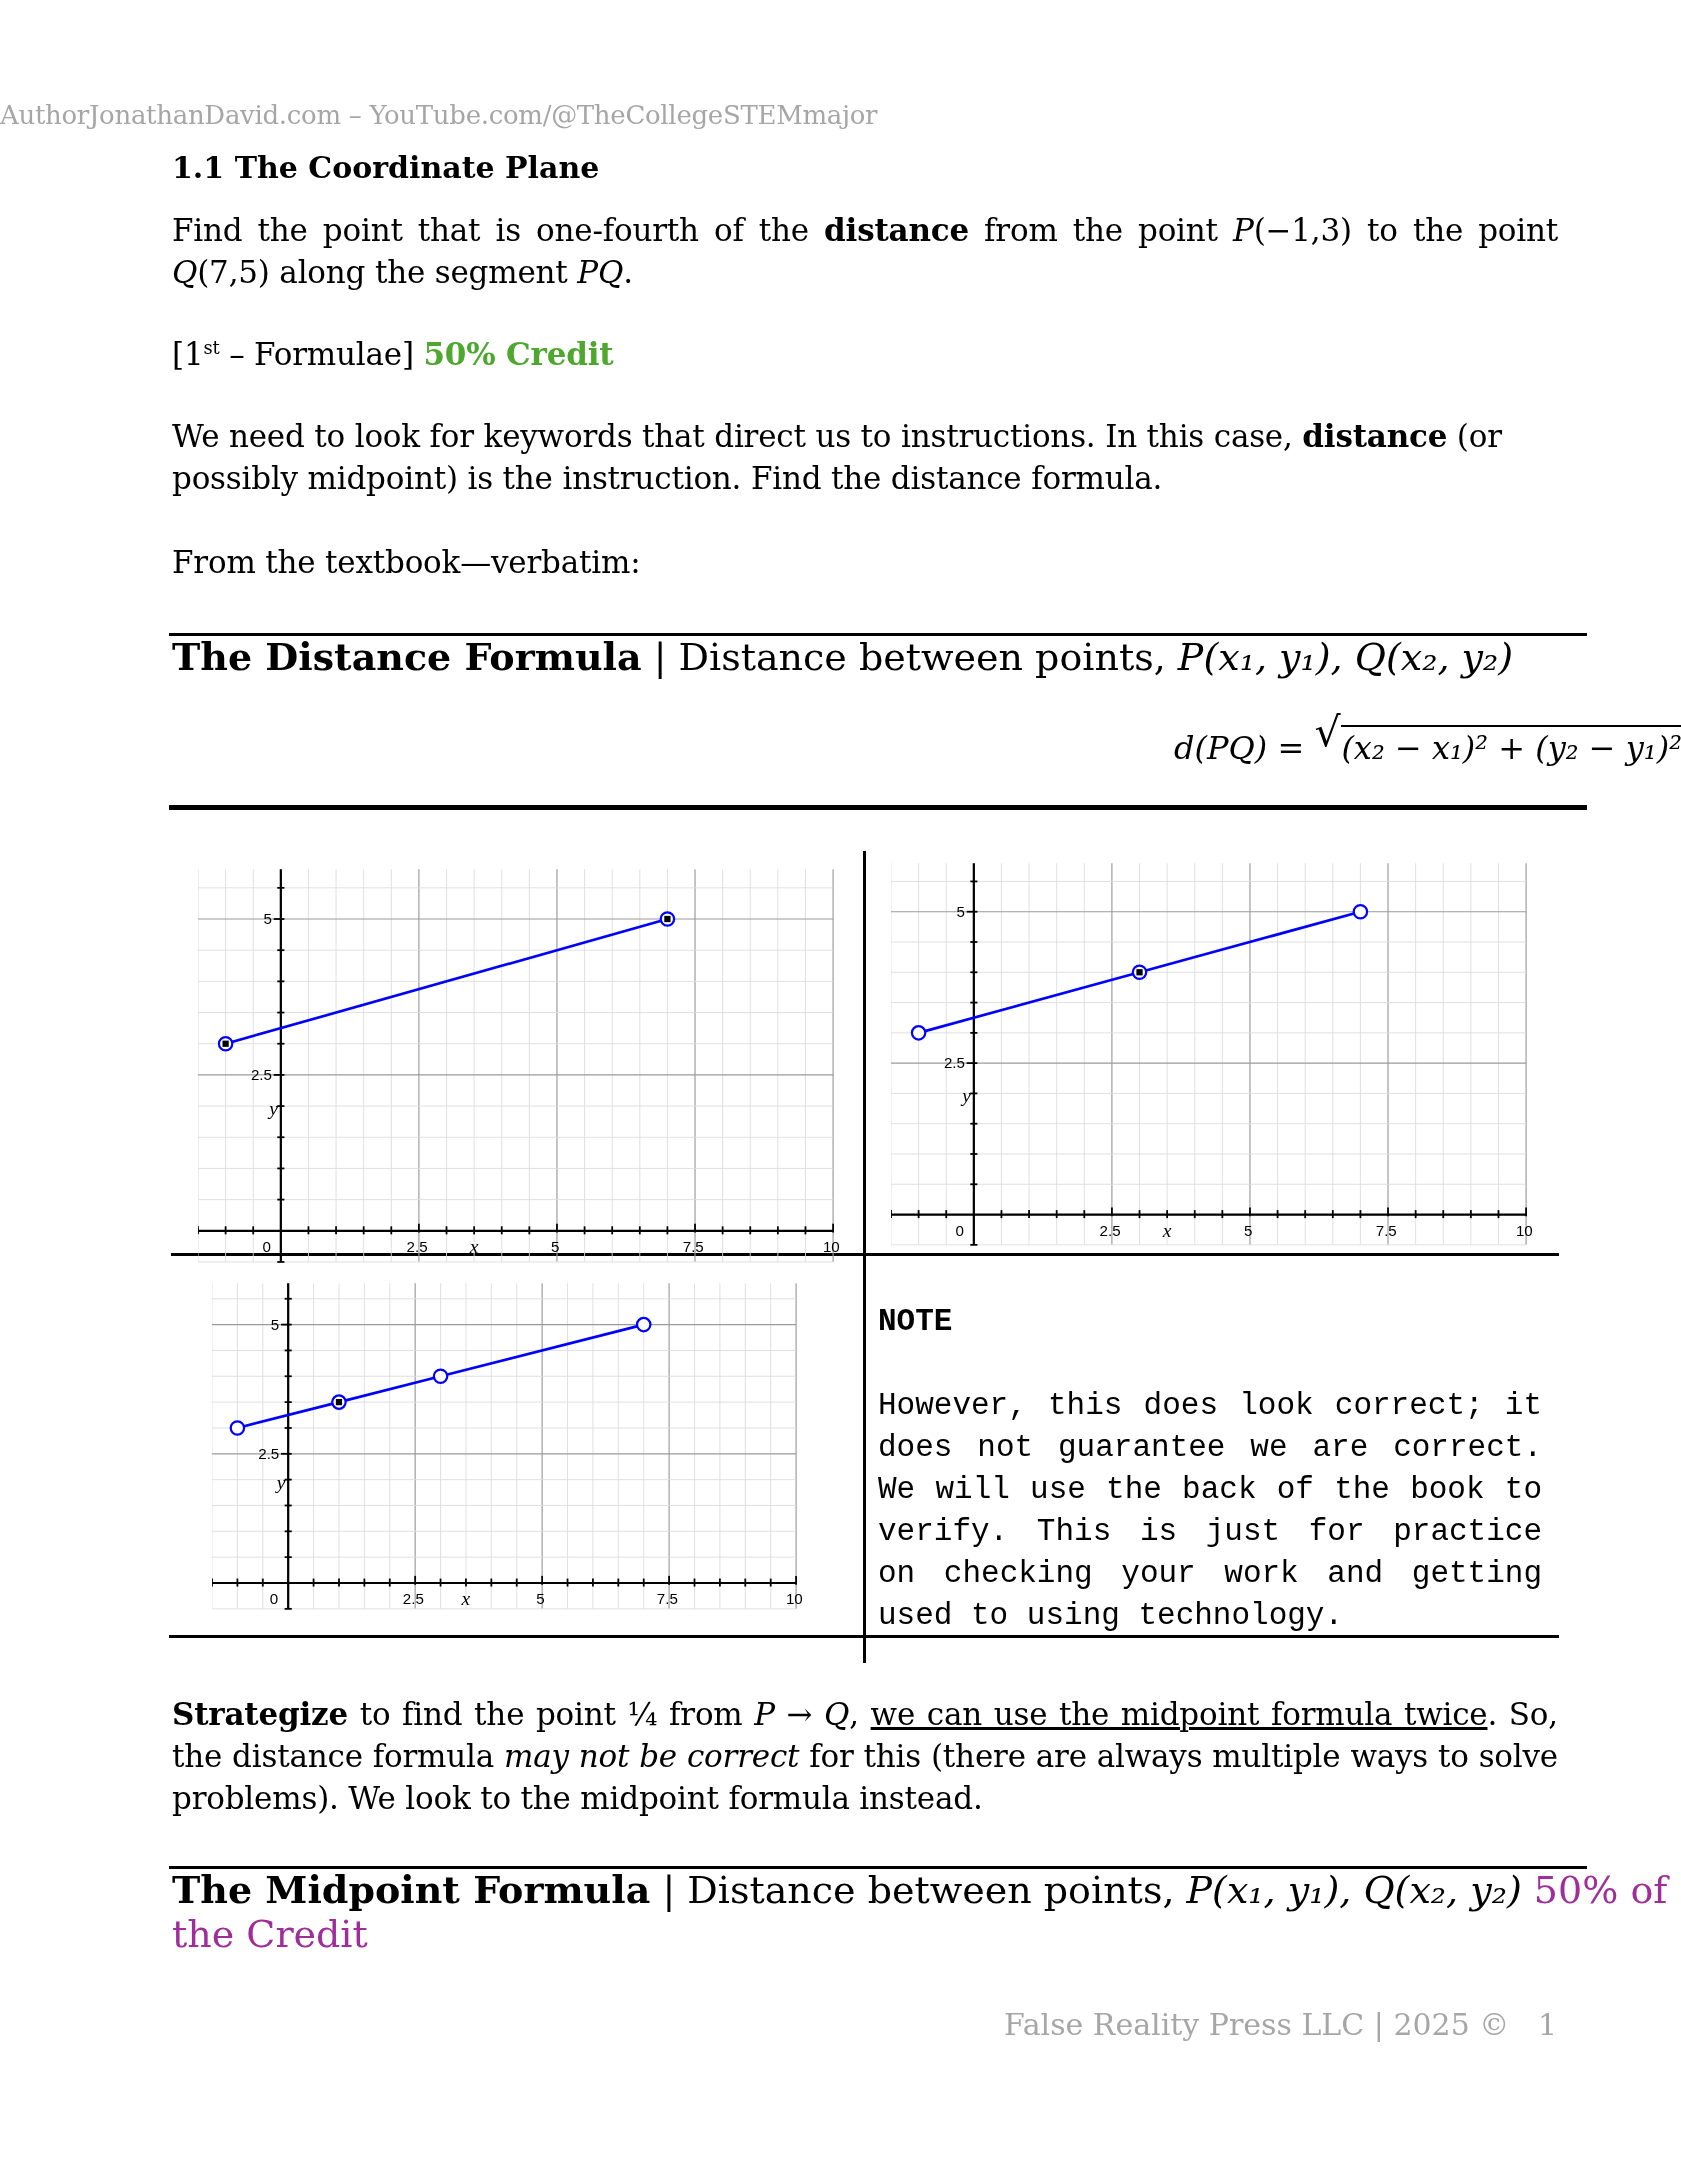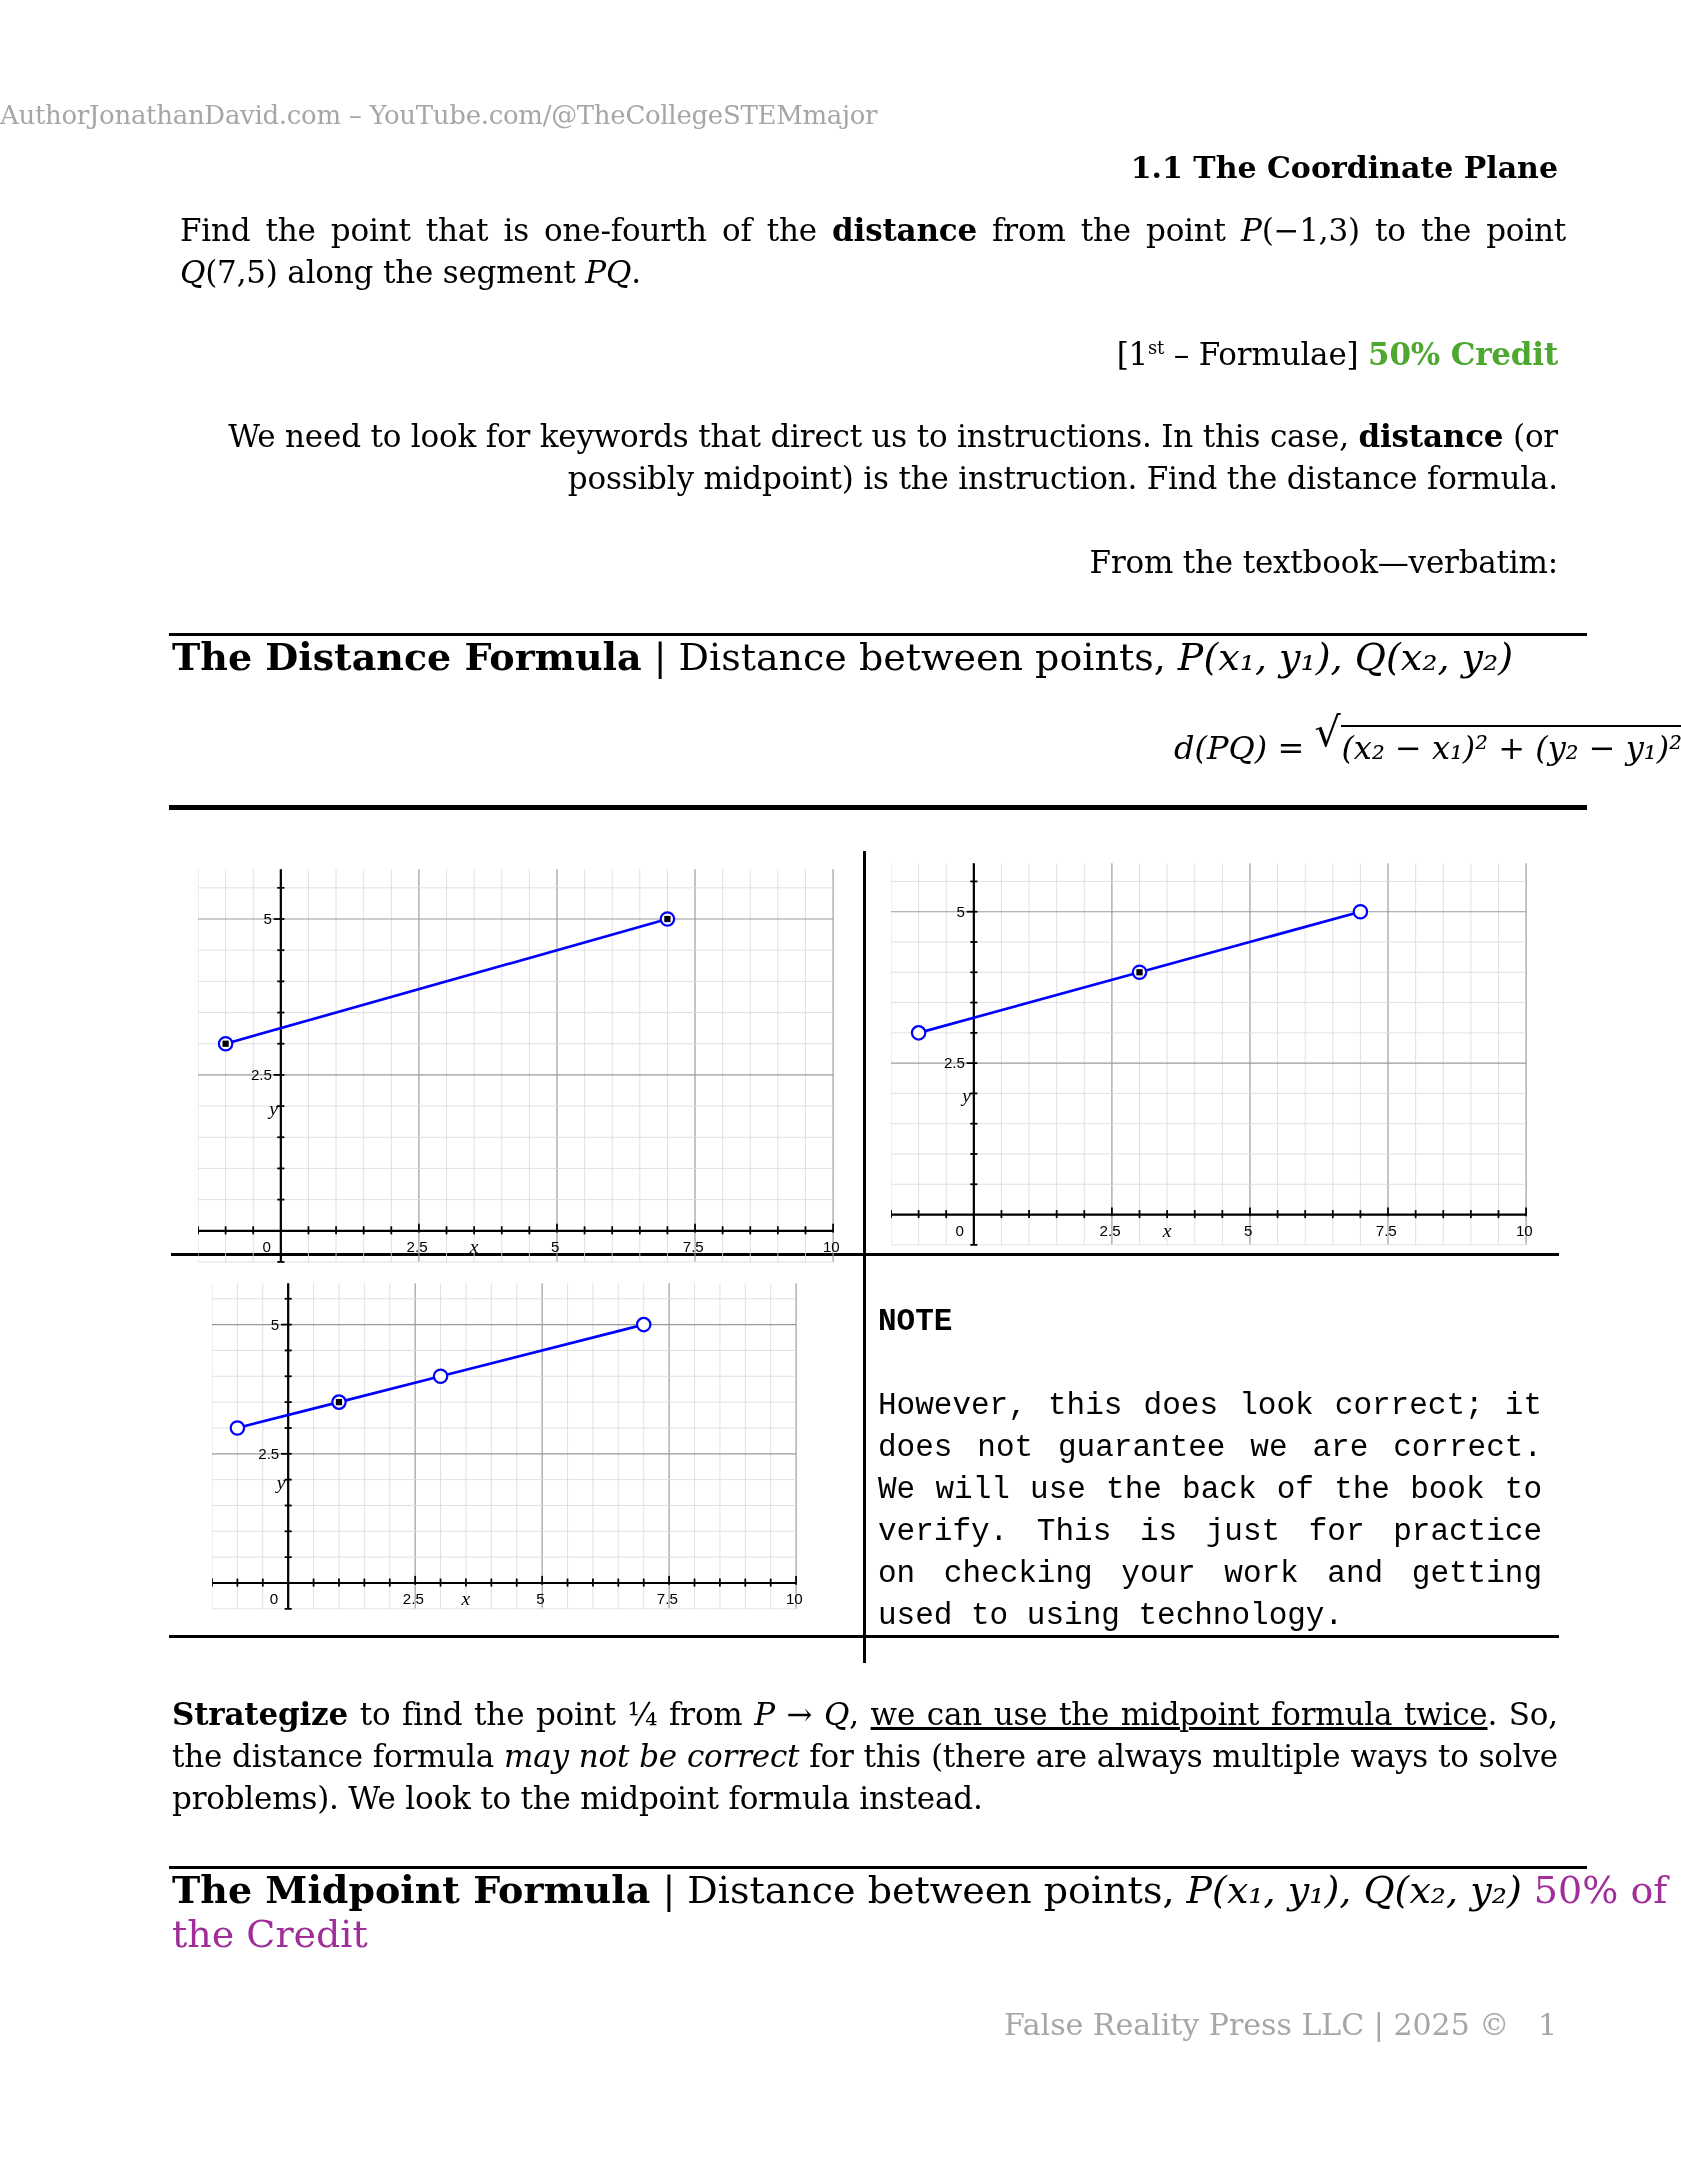--- a/index.html
+++ b/index.html
@@ -1,24 +1,24 @@
 <!DOCTYPE html>
 <html style="font-size:14.3px"><head>
 <meta charset="utf-8">
 <style>
   html, body { margin: 0; padding: 0; background: #ffffff; }
   body { width: 1682px; height: 2176px; position: relative; overflow: hidden;
          font-family: "DejaVu Serif", "Liberation Serif", serif; color: #000; }
   .page { position: absolute; left: 0; top: 0; width: 1682px; height: 2176px; }
   .header { position: absolute; top: 100px; left: 0; width: 1682px; text-align: left;
             font-size: 26px; color: #a6a6a6; letter-spacing: -0.3px; }
-  .content { position: absolute; left: 172px; width: 1386px; text-align: right; }
+  .content { position: absolute; left: 172px; width: 1386px; }
   .section-title { top: 150px; font-size: 30px; font-weight: bold; }
   .para { font-size: 31px; line-height: 42px; letter-spacing: -0.2px; }
-  .p-question { top: 209px; text-align: justify; margin-left: 8px; }
+  .p-question { top: 209px; text-align: justify; }
   .p-credit { top: 333px; }
   .p-keywords { top: 415px; }
   .p-textbook { top: 541px; }
   b { font-weight: bold; }
   i.m { font-style: italic; font-family: "DejaVu Serif", serif; }
   .green { color: #4ea72e; font-weight: bold; }
   .purple { color: #9f2e9b; }
   sup { font-size: 18px; vertical-align: super; line-height: 0; }
   .rule { position: absolute; left: 169px; width: 1418px; background: #000; }
   .box-title { position: absolute; left: 172px; font-size: 38px; }

